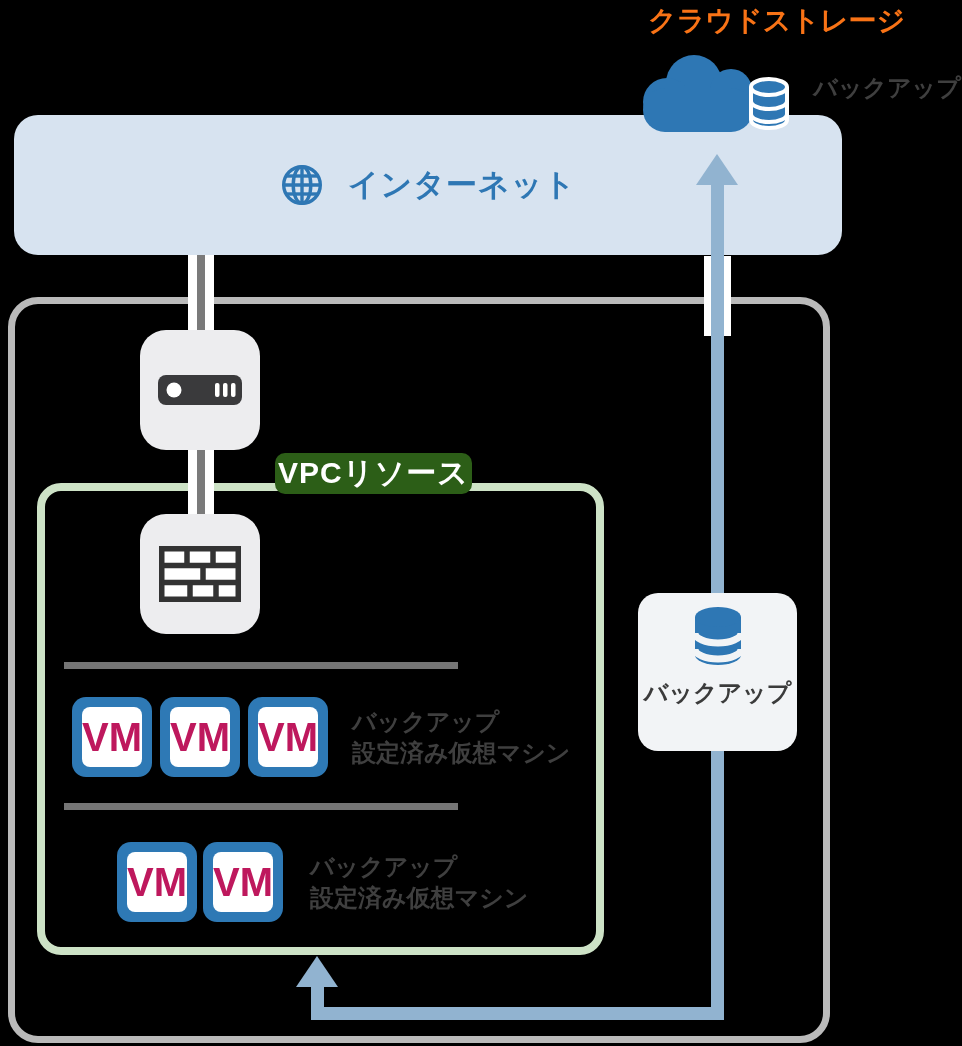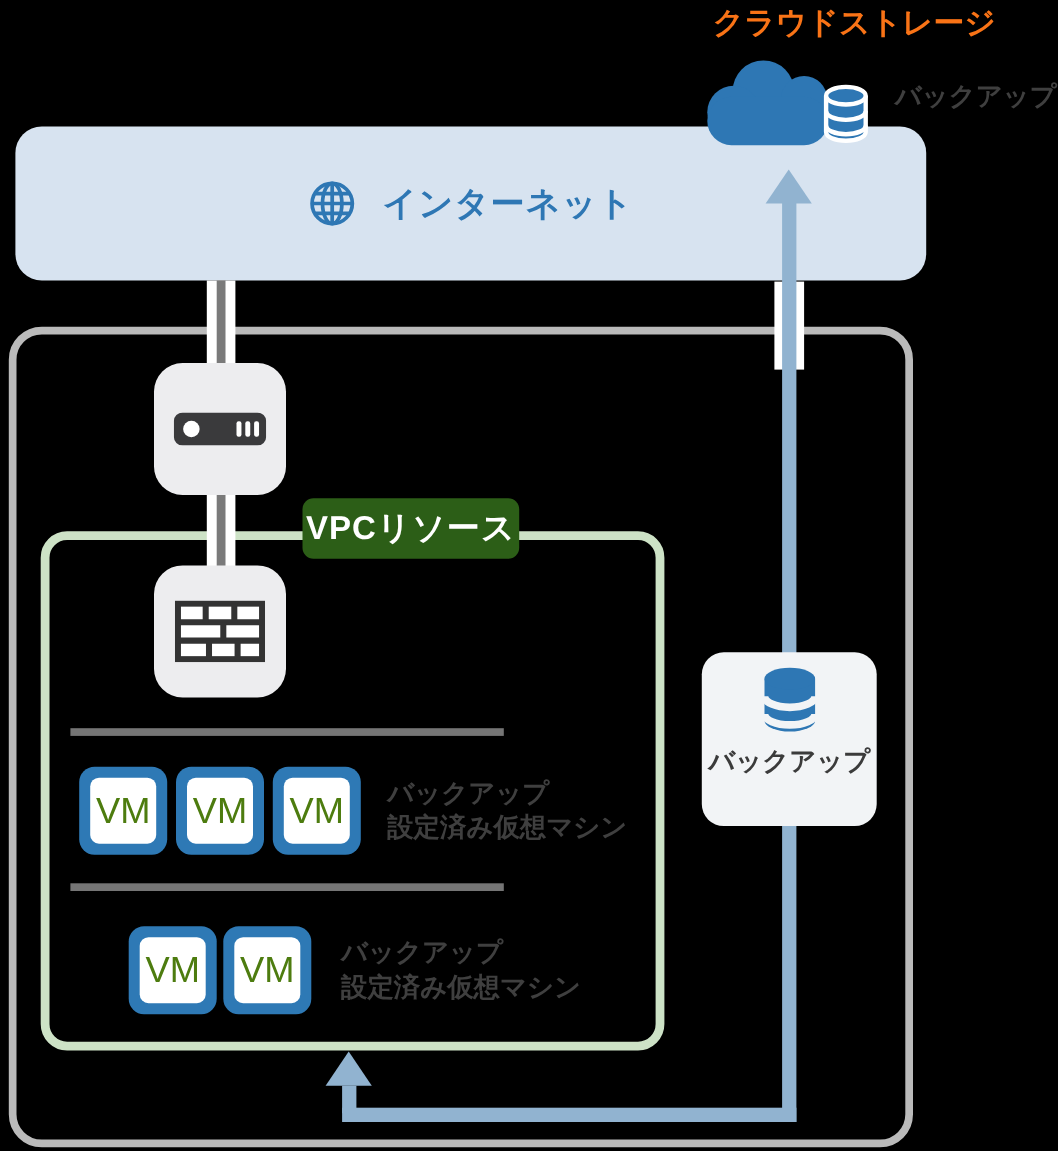--- a/index.html
+++ b/index.html
@@ -35,33 +35,33 @@
 
   
   .device-box { width:120px; height:120px; background:#ededef; border-radius:26px;
                 display:flex; align-items:center; justify-content:center; z-index:3; }
   #router { left:140px; top:330px; }
   #firewall { left:140px; top:514px; }
 
   
   .vpc-box { left:37px; top:483px; width:567px; height:472px; border:8px solid #cde2c6;
              border-radius:24px; box-sizing:border-box; z-index:0; }
-  .vpc-badge { left:275px; top:453px; width:197px; height:55px; background:#2c5e17;
+  .vpc-badge { left:275px; top:453px; width:197px; height:41px; background:#2c5e17;
                border-radius:10px; color:#fff; font-size:30px; font-weight:bold;
                display:flex; align-items:center; justify-content:center; z-index:3;
                letter-spacing:1px; }
 
   .divider { left:64px; width:394px; height:7px; background:#757575; z-index:1; }
   #div1 { top:662px; } #div2 { top:803px; }
 
   
   .vm-box { width:80px; height:80px; background:#2e79b5; border-radius:14px; z-index:1; }
   .vm-inner { position:absolute; left:10px; top:10px; right:10px; bottom:10px; background:#fff;
               border-radius:8px; display:flex; align-items:center; justify-content:center;
-              font-size:33px; font-weight:normal; color:#4d7c0f; }
+              font-size:40px; font-weight:bold; color:#be185d; }
   .vm-caption { font-size:24px; line-height:31px; font-weight:bold; color:#3f3f3f; z-index:1; }
   #cap1 { left:352px; top:706px; }
   #cap2 { left:310px; top:851px; }
 
   
   .backup-box { left:638px; top:593px; width:159px; height:158px; background:#f2f4f6;
                 border-radius:20px; z-index:3; display:flex; flex-direction:column;
                 align-items:center; }
   .backup-text { font-size:24px; line-height:30px; font-weight:bold; color:#3b3b3b;
                  text-align:center; margin-top:4px; }

